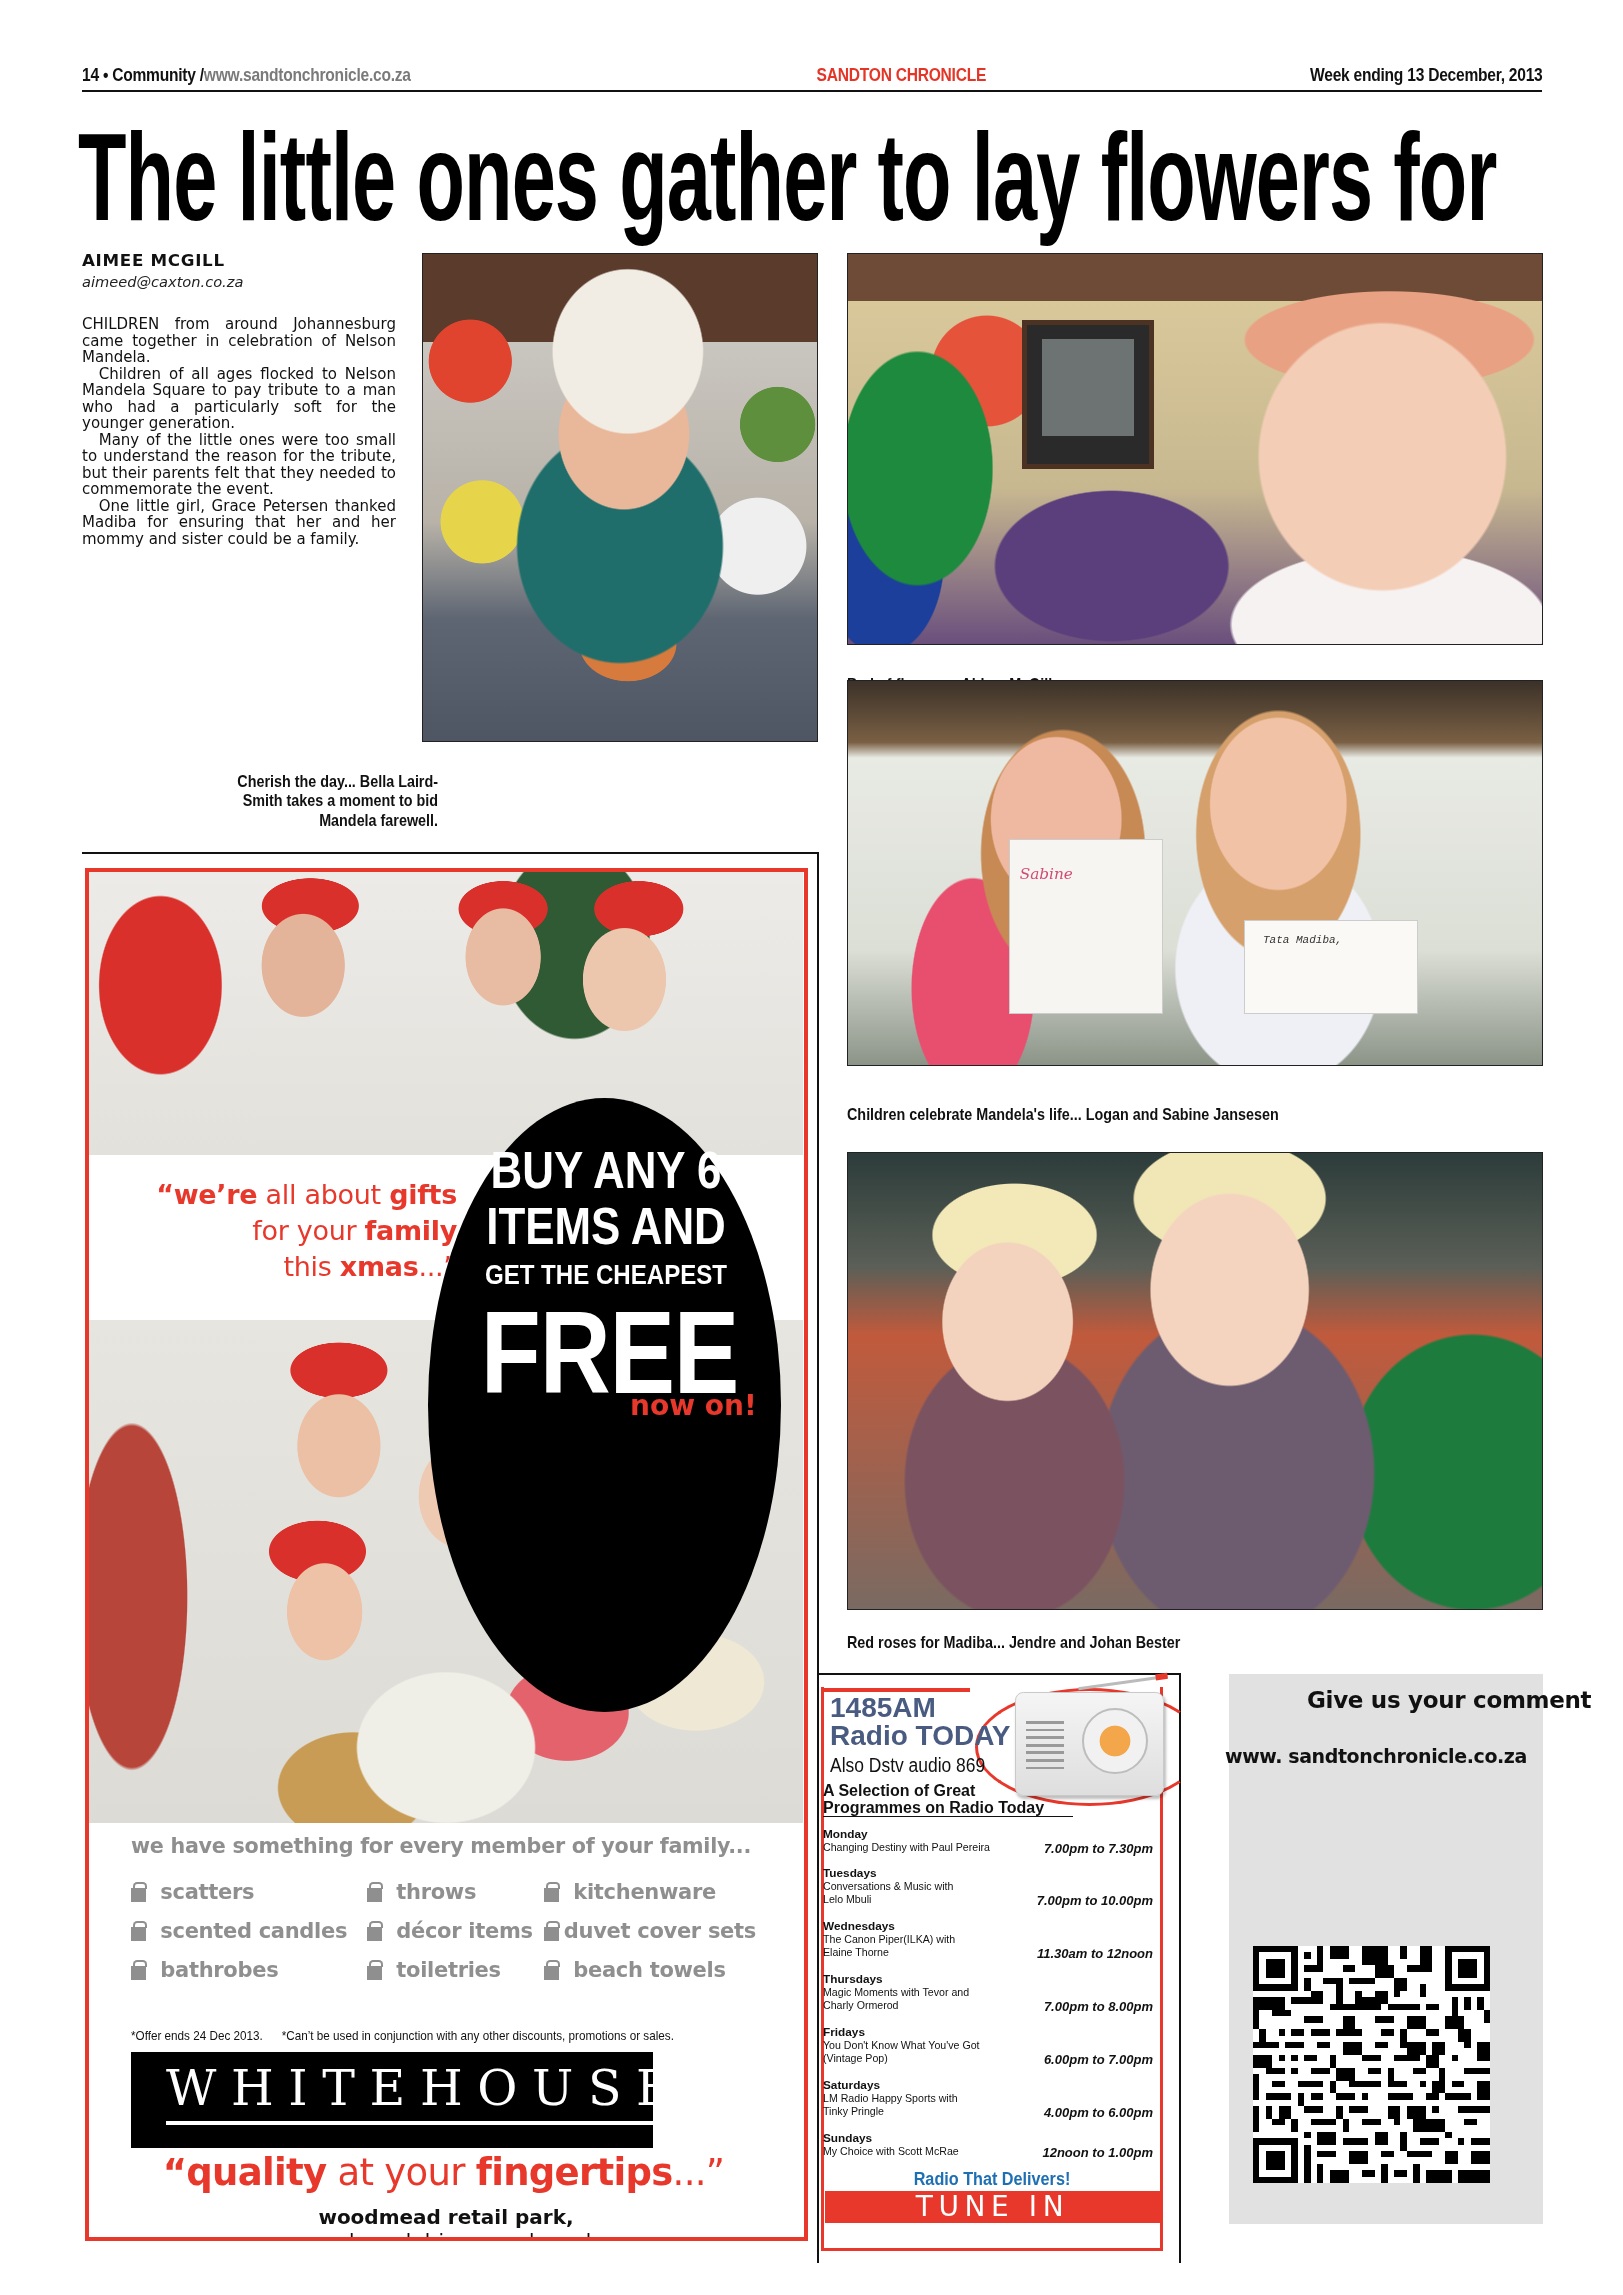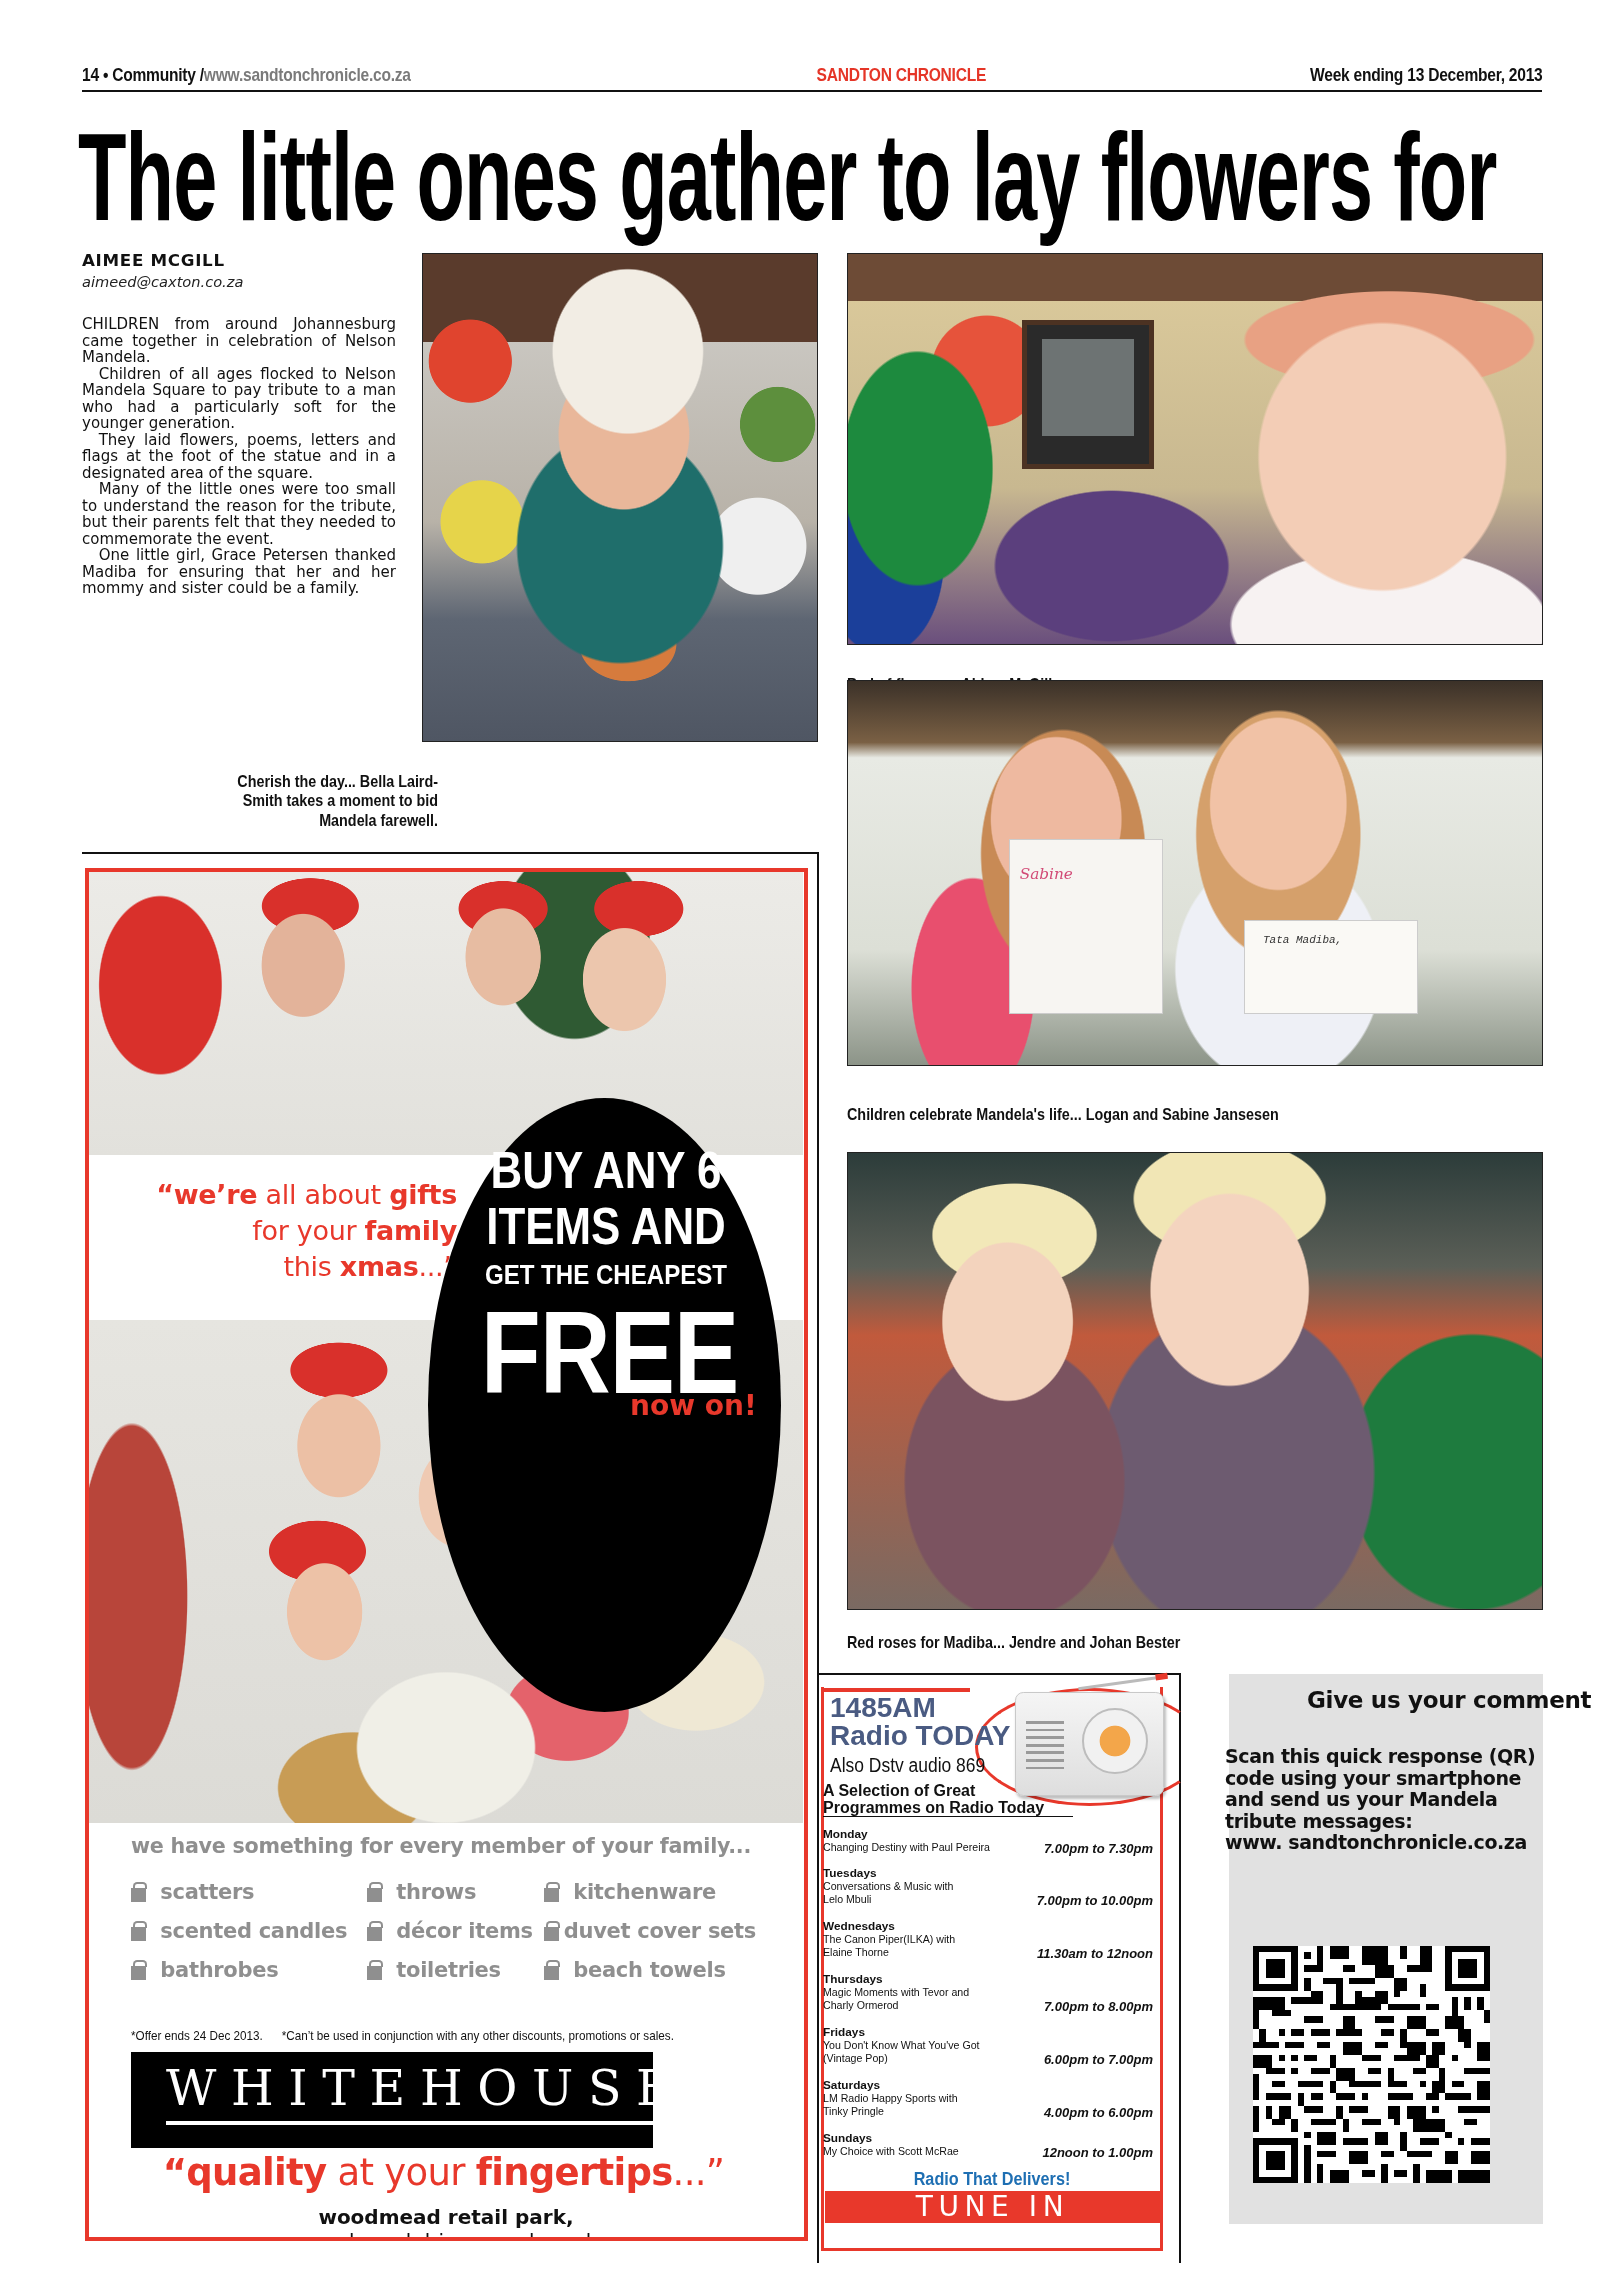--- a/index.html
+++ b/index.html
@@ -179,21 +179,20 @@
 <div class="abs hdr hdr-right">Week ending 13 December, 2013</div>
 <div class="abs hdr-rule"></div>
 
 <h1 class="abs headline">The little ones gather to lay flowers for</h1>
 
 <div class="abs byline">AIMEE MCGILL</div>
 <div class="abs email">aimeed@caxton.co.za</div>
 <div class="abs body-text">
   <p class="first">CHILDREN from around Johannesburg came together in celebration of Nelson Mandela.</p>
   <p>Children of all ages flocked to Nelson Mandela Square to pay tribute to a man who had a particularly soft for the younger generation.</p>
-  <p>They laid flowers, poems, letters and flags at the foot of the statue and in a designated area of the square.</p>
   <p>Many of the little ones were too small to understand the reason for the tribute, but their parents felt that they needed to commemorate the event.</p>
   <p>One little girl, Grace Petersen thanked Madiba for ensuring that her and her mommy and sister could be a family.</p>
 </div>
 
 <div class="abs photo photo-1" title="Toddler in knitted cap sitting among flowers"></div>
 <div class="abs caption cap-1">Cherish the day... Bella Laird-Smith takes a moment to bid Mandela farewell.</div>
 
 <div class="abs photo photo-2" title="Baby with headband beside framed portrait and flowers">
   <div class="frame"></div>
 </div>
@@ -338,21 +337,20 @@
     <div class="show" style="width:208px">My Choice with Scott McRae</div>
     <div class="time" style="top:13px">12noon to 1.00pm</div>
   </div>
 </div>
 <div class="abs radio-delivers">Radio That Delivers!</div>
 <div class="abs radio-tunein">TUNE IN</div>
 
 <div class="abs comment"></div>
 <div class="abs comment-title">Give us your comment</div>
 <div class="abs comment-text">
-  <div style="padding-left:0;">Scan this quick response (QR) code using your smartphone and send us your Mandela tribute messages:</div>
   <div>www. sandtonchronicle.co.za</div>
 </div>
 <svg class="abs qr-big" viewBox="0 0 37 37" shape-rendering="crispEdges">
   <rect width="37" height="37" fill="#fff"></rect>
   <g fill="#000">
     <rect x="0" y="0" width="7" height="7"></rect>
       <rect x="1" y="1" width="5" height="5" fill="#fff"></rect>
       <rect x="2" y="2" width="3" height="3"></rect>
     <rect x="30" y="0" width="7" height="7"></rect>
       <rect x="31" y="1" width="5" height="5" fill="#fff"></rect>

